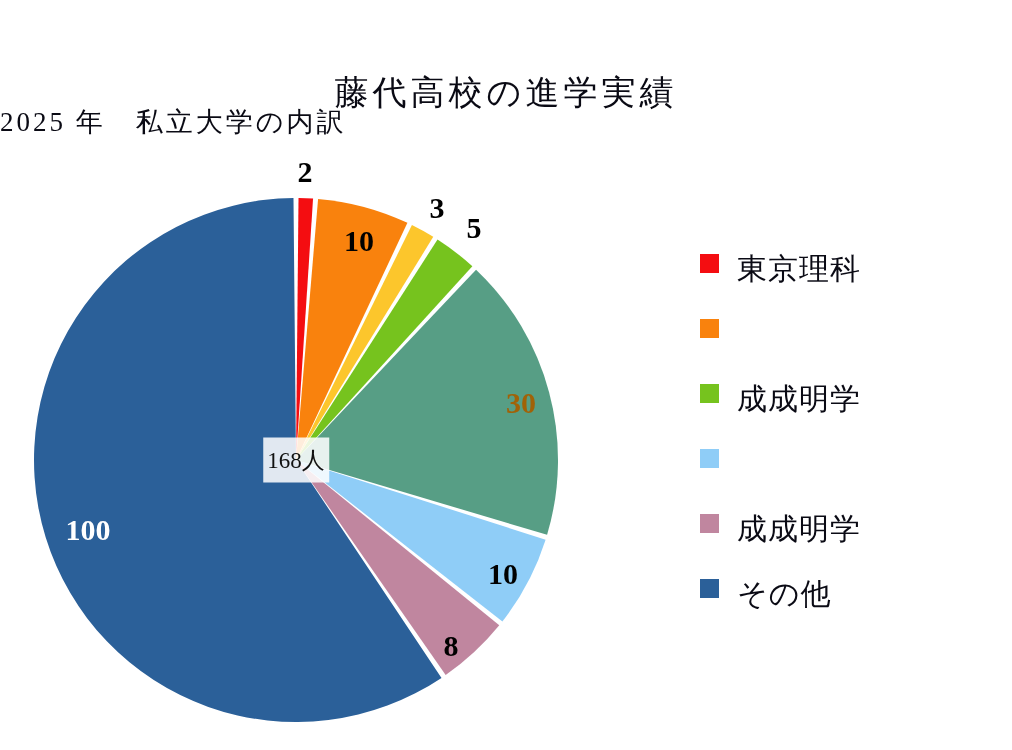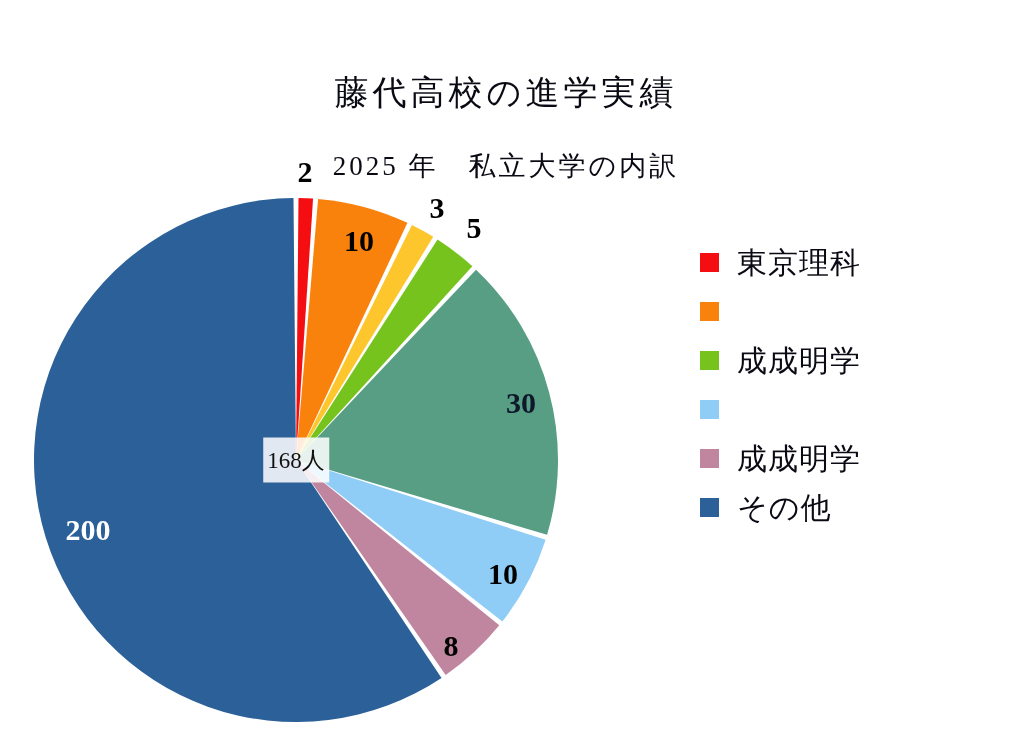--- a/index.html
+++ b/index.html
@@ -28,27 +28,25 @@
     color: #0a0a14;
     font-family: "Liberation Serif", "DejaVu Serif", serif;
     white-space: pre;
     margin-top: 32px;
   }
   #chart-subtitle {
     position: absolute;
     left: 0;
     top: 104px;
     width: 1012px;
-    text-align: center;
     font-size: 27px;
     letter-spacing: 3px;
     color: #0a0a14;
     font-family: "Liberation Serif", "DejaVu Serif", serif;
     white-space: pre;
-    margin-top: 44px;
   }
 
   
   #pie-area {
     position: absolute;
     left: 0;
     top: 0;
     width: 660px;
     height: 750px;
   }
@@ -83,22 +81,23 @@
 
   
   #legend {
     position: absolute;
     left: 700px;
     top: 238px;
     width: 300px;
   }
   .legend-row {
     display: flex;
-    align-items: center;
+    align-items: flex-start;
     height: 49px;
+    margin-top: 16px;
   }
   .legend-swatch {
     width: 19px;
     height: 19px;
     flex: 0 0 19px;
     margin-right: 18px;
   }
   .legend-text {
     font-family: "Liberation Serif", "DejaVu Serif", serif;
     font-size: 30px;
@@ -128,24 +127,24 @@
           <path d="M 296 460 L 545.61 539.63 A 262 262 0 0 1 502.40 621.38 Z" fill="#8fcdf7"></path>
           <path d="M 296 460 L 499.26 625.31 A 262 262 0 0 1 445.66 675.05 Z" fill="#c0869f"></path>
           <path d="M 296 460 L 441.51 677.88 A 262 262 0 1 1 293.49 198.01 Z" fill="#2b6099"></path>
         </g>
     </svg>
     <div id="label-layer">
         <div class="slice-label" style="left: 305px; top: 172px; color: rgb(0, 0, 0);">2</div>
         <div class="slice-label" style="left: 359px; top: 241px; color: rgb(0, 0, 0);">10</div>
         <div class="slice-label" style="left: 437px; top: 208px; color: rgb(0, 0, 0);">3</div>
         <div class="slice-label" style="left: 474px; top: 228px; color: rgb(0, 0, 0);">5</div>
-        <div class="slice-label" style="left: 521px; top: 403px; color: #0f172a;">30</div>
+        <div class="slice-label" style="left: 521px; top: 403px; color: #a16207;">30</div>
         <div class="slice-label" style="left: 503px; top: 574px; color: rgb(0, 0, 0);">10</div>
         <div class="slice-label" style="left: 451px; top: 646px; color: rgb(0, 0, 0);">8</div>
-        <div class="slice-label" style="left: 88px; top: 530px; color: rgb(255, 255, 255);">200</div>
+        <div class="slice-label" style="left: 88px; top: 530px; color: rgb(255, 255, 255);">100</div>
       </div>
     <div id="center-badge" style="left: 296px; top: 460px;">168人</div>
   </div>
 
   <div id="legend">
       <div class="legend-row">
         <span class="legend-swatch" style="background: rgb(244, 13, 17);"></span>
         <span class="legend-text">東京理科</span>
       </div>
       <div class="legend-row">

